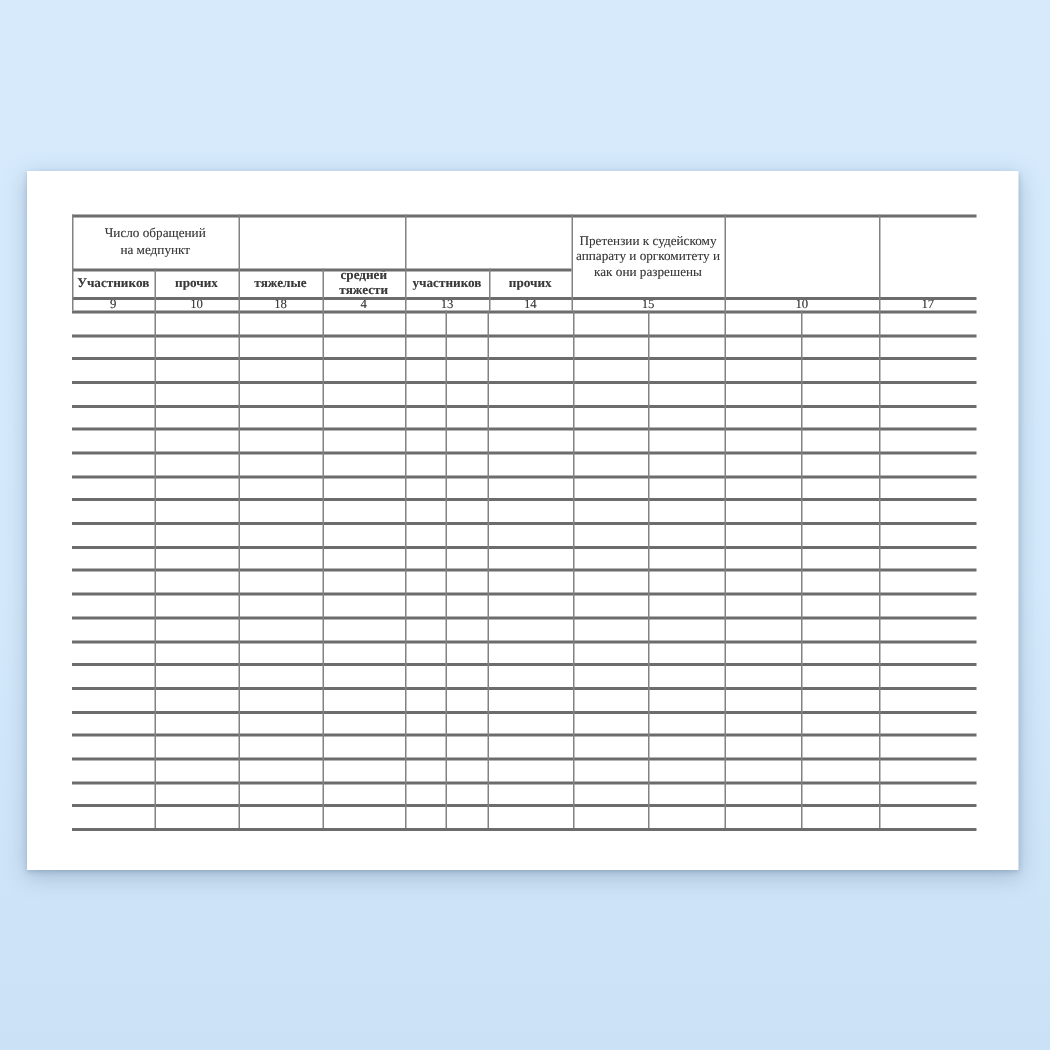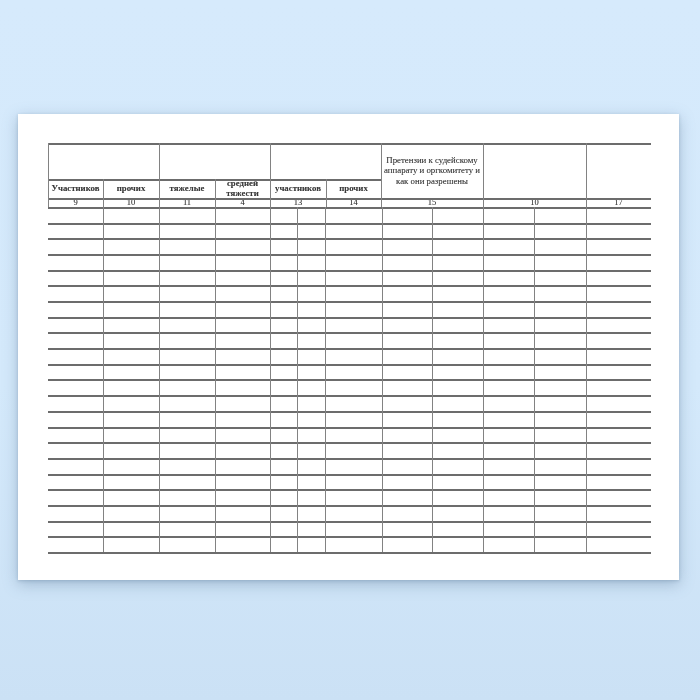--- a/index.html
+++ b/index.html
@@ -25,35 +25,37 @@
   .hline{position:absolute;background:#6c6c6c;height:2px;}
   .vline{position:absolute;background:#828282;width:1px;}
 </style>
 </head>
 <body>
 
 <div class="viewport">
   <div class="sheet">
     <div class="form-table">
 
+      <div class="cell g" style="left:0px;top:0px;width:111px;height:36px">Число обращений
+на медпункт</div>
       <div class="cell g" style="left:333px;top:0px;width:102px;height:55px">Претензии к судейскому
 аппарату и оргкомитету и
 как они разрешены</div>
 
       <div class="cell sub" style="left:0px;top:36px;width:55px;height:19px">Участников</div>
       <div class="cell sub" style="left:55px;top:36px;width:56px;height:19px">прочих</div>
       <div class="cell sub" style="left:111px;top:36px;width:56px;height:19px">тяжелые</div>
       <div class="cell sub" style="left:167px;top:36px;width:55px;height:19px">средней
 тяжести</div>
       <div class="cell sub" style="left:222px;top:36px;width:56px;height:19px">участников</div>
       <div class="cell sub" style="left:278px;top:36px;width:55px;height:19px">прочих</div>
 
       <div class="cell num" style="left:0px;top:55px;width:55px;height:9px">9</div>
       <div class="cell num" style="left:55px;top:55px;width:56px;height:9px">10</div>
-      <div class="cell num" style="left:111px;top:55px;width:56px;height:9px">11</div>
+      <div class="cell num" style="left:111px;top:55px;width:56px;height:9px">18</div>
       <div class="cell num" style="left:167px;top:55px;width:55px;height:9px">4</div>
       <div class="cell num" style="left:222px;top:55px;width:56px;height:9px">13</div>
       <div class="cell num" style="left:278px;top:55px;width:55px;height:9px">14</div>
       <div class="cell num" style="left:333px;top:55px;width:102px;height:9px">15</div>
       <div class="cell num" style="left:435px;top:55px;width:103px;height:9px">10</div>
       <div class="cell num" style="left:538px;top:55px;width:65px;height:9px">17</div>
 
       <div id="grid">
           <div class="hline" style="left: 0px; top: 0px; width: 603px; height: 2px;"></div>
           <div class="hline" style="left: 0px; top: 36px; width: 333px; height: 1.5px;"></div>

